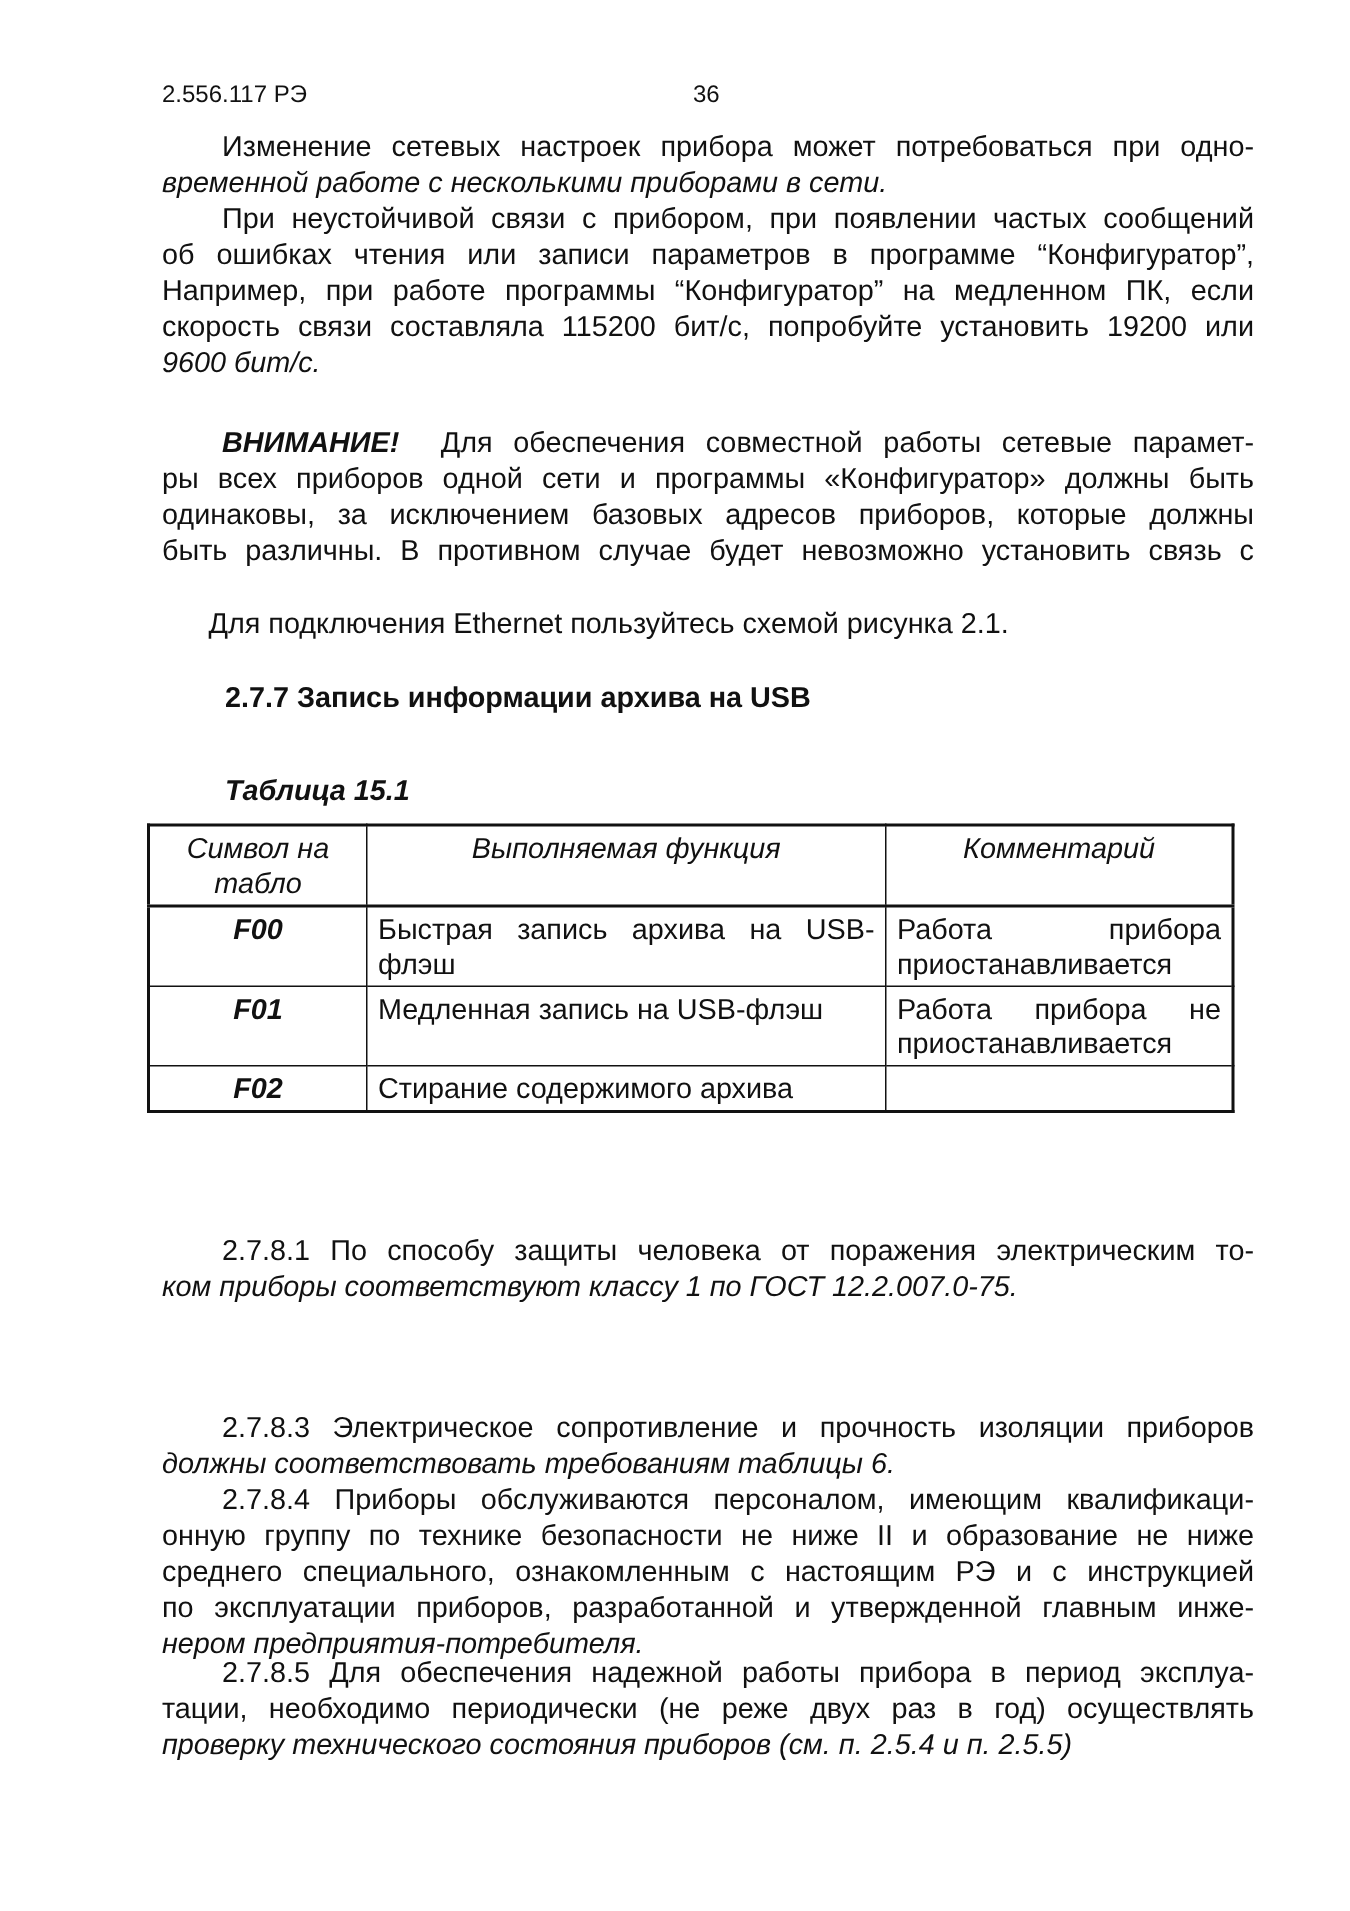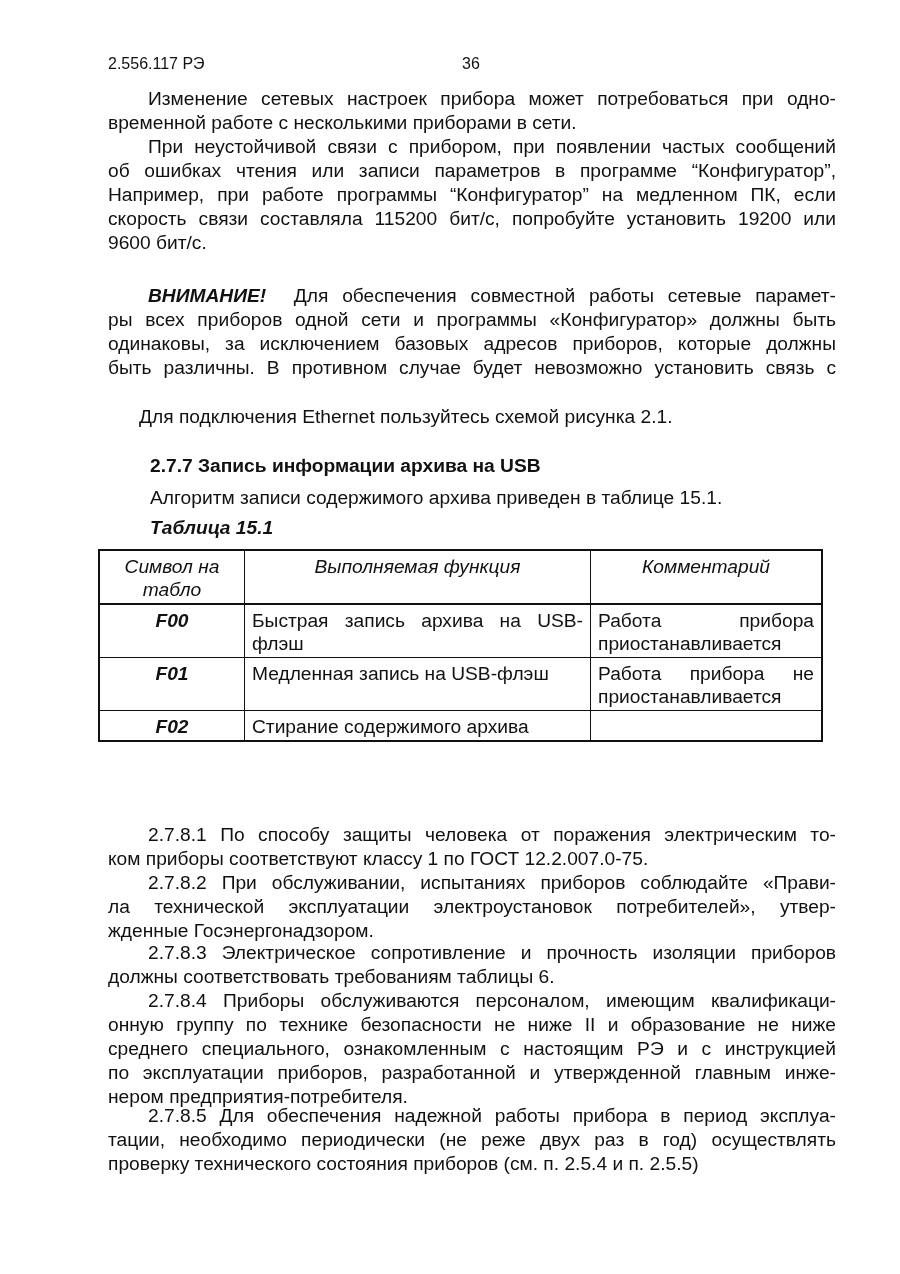--- a/index.html
+++ b/index.html
@@ -5,21 +5,21 @@
   html, body { margin: 0; padding: 0; background: #ffffff; }
   body {
     width: 900px; height: 1274px; position: relative; overflow: hidden;
     font-family: "Liberation Sans", sans-serif; color: #111111;
   }
   .page { position: absolute; left: 0; top: 0; width: 900px; height: 1274px; }
   .header { position: absolute; top: 55px; left: 108px; font-size: 16px; }
   .pagenum { position: absolute; top: 55px; left: 462px; font-size: 16px; }
   .block { position: absolute; left: 108px; width: 728px; font-size: 19.2px; line-height: 24px; }
   .line { display: block; white-space: nowrap; text-align: justify; text-align-last: justify; }
-  .line.last { text-align-last: left; }
+  .line.last { text-align-last: left; font-style: italic; }
   .ind { padding-left: 40px; }
   .bold-it { font-weight: bold; font-style: italic; }
   .heading { position: absolute; left: 150px; font-size: 19.2px; font-weight: bold; }
   .plain { position: absolute; font-size: 19.2px; white-space: nowrap; }
   .tcaption { position: absolute; left: 150px; top: 517px; font-size: 19.2px; font-weight: bold; font-style: italic; }
   table.t {
     position: absolute; left: 98px; top: 549px; width: 725px;
     border-collapse: collapse; font-size: 19.2px; line-height: 23px;
     border: 2.5px solid #111;
   }
@@ -56,21 +56,20 @@
   <div class="block" style="top:284px;">
     <span class="line ind"><span class="bold-it">ВНИМАНИЕ!</span>&nbsp; <span>Для обеспечения совместной работы сетевые парамет-</span></span>
     <span class="line">ры всех приборов одной сети и программы «Конфигуратор» должны быть</span>
     <span class="line">одинаковы, за исключением базовых адресов приборов, которые должны</span>
     <span class="line">быть различны. В противном случае будет невозможно установить связь с</span>
   </div>
 
   <div class="plain" style="left:139px; top:406px;">Для подключения Ethernet пользуйтесь схемой рисунка 2.1.</div>
 
   <div class="heading" style="top:455px;">2.7.7 Запись информации архива на USB</div>
-  <div class="plain" style="left:150px; top:487px;">Алгоритм записи содержимого архива приведен в таблице 15.1.</div>
   <div class="tcaption">Таблица 15.1</div>
 
   <table class="t">
     <thead>
       <tr>
         <th class="c1">
           <span style="display:block">Символ на</span>
           <span style="display:block">табло</span>
         </th>
         <th class="c2">Выполняемая функция</th>
@@ -108,25 +107,20 @@
       </tr>
     </tbody>
   </table>
 
 
   <div class="block" style="top:823px;">
     <span class="line ind">2.7.8.1 По способу защиты человека от поражения электрическим то-</span>
     <span class="line last">ком приборы соответствуют классу 1 по ГОСТ 12.2.007.0-75.</span>
   </div>
 
-  <div class="block" style="top:871px;">
-    <span class="line ind">2.7.8.2 При обслуживании, испытаниях приборов соблюдайте «Прави-</span>
-    <span class="line">ла технической эксплуатации электроустановок потребителей», утвер-</span>
-    <span class="line last">жденные Госэнергонадзором.</span>
-  </div>
 
   <div class="block" style="top:941px;">
     <span class="line ind">2.7.8.3 Электрическое сопротивление и прочность изоляции приборов</span>
     <span class="line last">должны соответствовать требованиям таблицы 6.</span>
   </div>
 
   <div class="block" style="top:989px;">
     <span class="line ind">2.7.8.4 Приборы обслуживаются персоналом, имеющим квалификаци-</span>
     <span class="line">онную группу по технике безопасности не ниже II и образование не ниже</span>
     <span class="line">среднего специального, ознакомленным с настоящим РЭ и с инструкцией</span>

